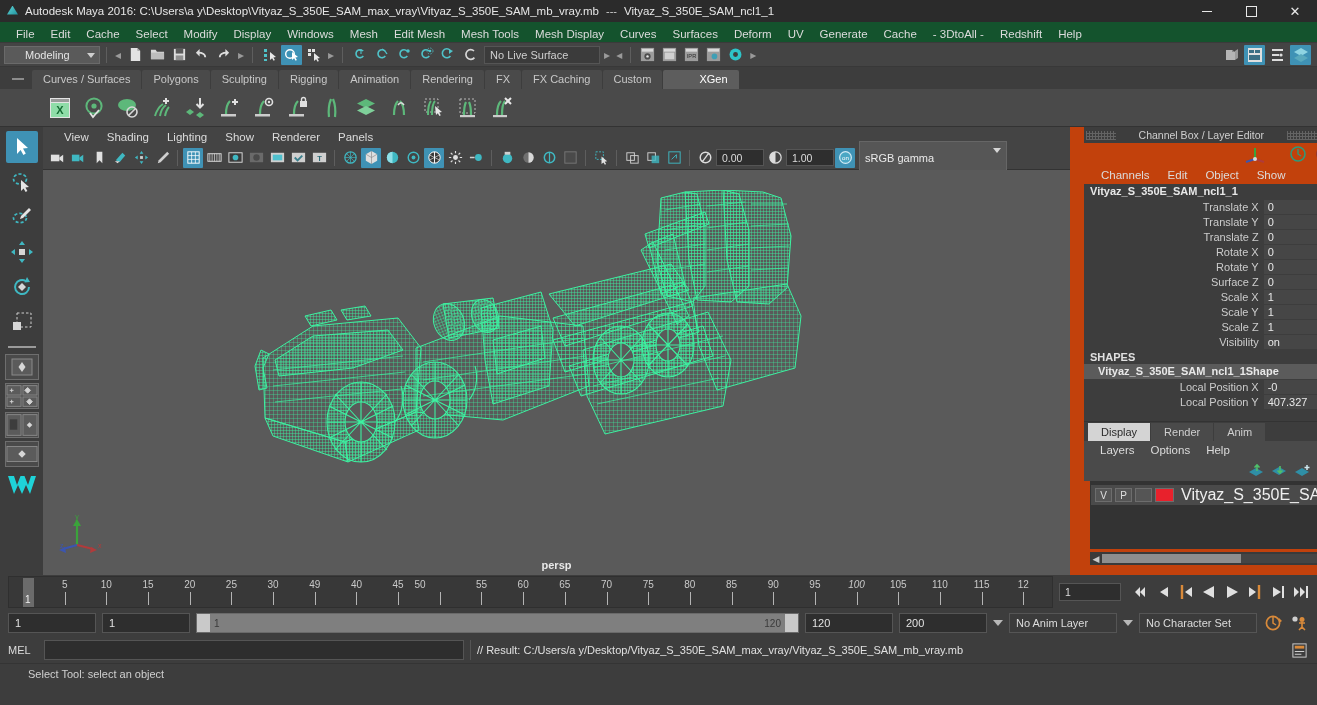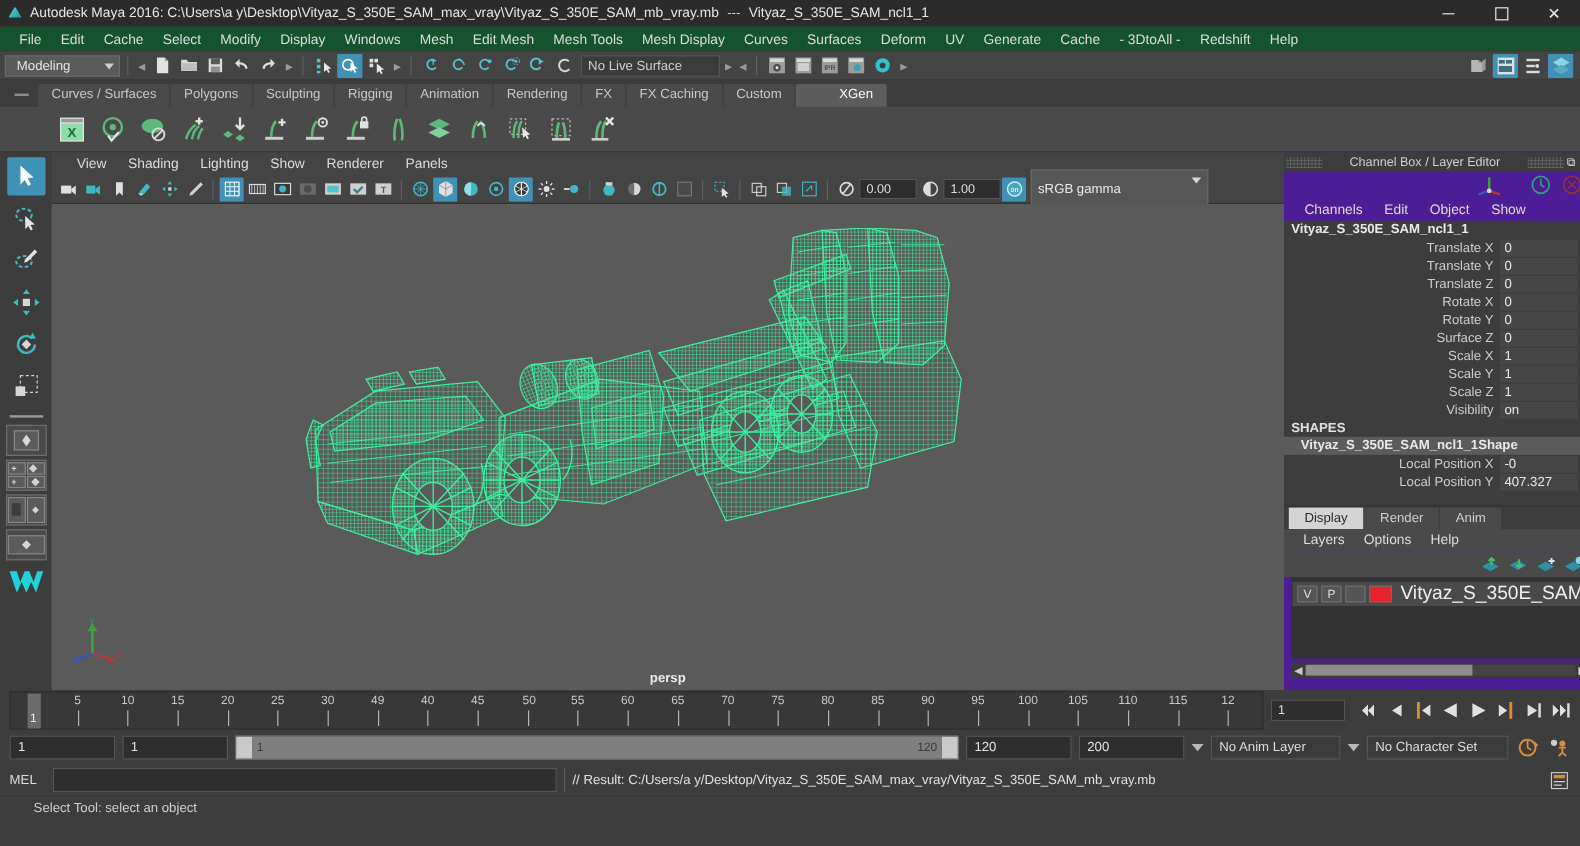--- a/index.html
+++ b/index.html
@@ -41,21 +41,21 @@
   }
   #menubar .m{ padding:2px 8px; color:#dcdcdc; font-size:11.5px; white-space:nowrap; }
 
   
   #statusbar{
     height:24px; background:#444444; display:flex; align-items:center;
     padding-left:4px; gap:2px; border-bottom:1px solid #383838;
   }
   #modeSel{
     width:96px;height:18px;background:#5a5a5a;border:1px solid #6a6a6a;
-    display:flex;align-items:center;padding:0 9px;font-size:11px;color:#e4e4e4;
+    display:flex;align-items:center;padding:0 20px;font-size:11px;color:#e4e4e4;
     position:relative;
   }
   #modeSel .car{ position:absolute;right:4px;top:6px;border-left:4px solid transparent;
     border-right:4px solid transparent;border-top:5px solid #cfcfcf; }
   .vdiv{ width:1px;height:16px;background:#5e5e5e;margin:0 4px; }
   .tgrp{ display:flex; align-items:center; gap:1px; }
   .tbtn{
     width:21px;height:20px;display:flex;align-items:center;justify-content:center;
     border-radius:1px; position:relative;
   }
@@ -144,21 +144,21 @@
     flex:1;background:#5a5a5a;position:relative;overflow:hidden;
   }
   #perspLabel{
     position:absolute;left:50%;transform:translateX(-50%);bottom:4px;
     font-size:11px;font-weight:bold;color:#e8e8e8;
   }
   #axisG{ position:absolute;left:14px;bottom:18px; }
   #model{ position:absolute; left:210px; top:20px; }
 
   
-  #rightpanel{ width:247px;background:#4c1d95;display:flex; }
+  #rightpanel{ width:247px;background:#c2410c;display:flex;padding-left:14px; }
   #rpmain{ flex:1;display:flex;flex-direction:column; }
   #cbHeader{
     height:16px;display:flex;align-items:center;background:#3d3d3d;
     font-size:10.5px;color:#cfcfcf;padding:0 2px;
   }
   .grip{ width:30px;height:9px;flex:none;
     background-image:repeating-linear-gradient(90deg,#6e6e6e 0 1px,transparent 1px 3px),
     repeating-linear-gradient(0deg,#6e6e6e 0 1px,transparent 1px 3px);
     background-size:3px 3px; opacity:.8; }
   #cbHeader .hl{ flex:1;text-align:center;white-space:nowrap; }
@@ -1163,41 +1163,41 @@
         <div class="tlab" style="left: 222.402px;">25</div>
         <div class="tick" style="left: 264.082px;"></div>
         <div class="tlab" style="left: 264.082px;">30</div>
         <div class="tick" style="left: 305.762px;"></div>
         <div class="tlab" style="left: 305.762px;">49</div>
         <div class="tick" style="left: 347.443px;"></div>
         <div class="tlab" style="left: 347.443px;">40</div>
         <div class="tick" style="left: 389.123px;"></div>
         <div class="tlab" style="left: 389.123px;">45</div>
         <div class="tick" style="left: 430.803px;"></div>
-        <div class="tlab" style="left: 432px; text-align: right;">50</div>
+        <div class="tlab" style="left: 411px; text-align: right;">50</div>
         <div class="tick" style="left: 472.484px;"></div>
         <div class="tlab" style="left: 472.484px;">55</div>
         <div class="tick" style="left: 514.164px;"></div>
         <div class="tlab" style="left: 514.164px;">60</div>
         <div class="tick" style="left: 555.844px;"></div>
         <div class="tlab" style="left: 555.844px;">65</div>
         <div class="tick" style="left: 597.525px;"></div>
         <div class="tlab" style="left: 597.525px;">70</div>
         <div class="tick" style="left: 639.205px;"></div>
         <div class="tlab" style="left: 639.205px;">75</div>
         <div class="tick" style="left: 680.885px;"></div>
         <div class="tlab" style="left: 680.885px;">80</div>
         <div class="tick" style="left: 722.566px;"></div>
         <div class="tlab" style="left: 722.566px;">85</div>
         <div class="tick" style="left: 764.246px;"></div>
         <div class="tlab" style="left: 764.246px;">90</div>
         <div class="tick" style="left: 805.926px;"></div>
         <div class="tlab" style="left: 805.926px;">95</div>
         <div class="tick" style="left: 847.607px;"></div>
-        <div class="tlab" style="left: 847.607px;">100</div>
+        <div class="tlab" style="left: 847.607px; font-style: italic;">100</div>
         <div class="tick" style="left: 889.287px;"></div>
         <div class="tlab" style="left: 889.287px;">105</div>
         <div class="tick" style="left: 930.967px;"></div>
         <div class="tlab" style="left: 930.967px;">110</div>
         <div class="tick" style="left: 972.648px;"></div>
         <div class="tlab" style="left: 972.648px;">115</div>
         <div class="tick" style="left: 1014.33px;"></div>
         <div class="tlab" style="left: 1014.33px;">12</div>
       </div>
     <div id="playback">

